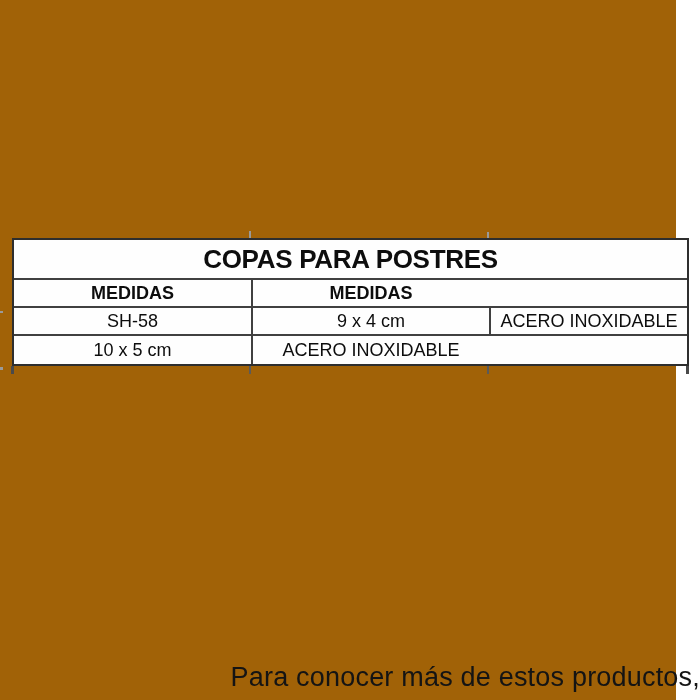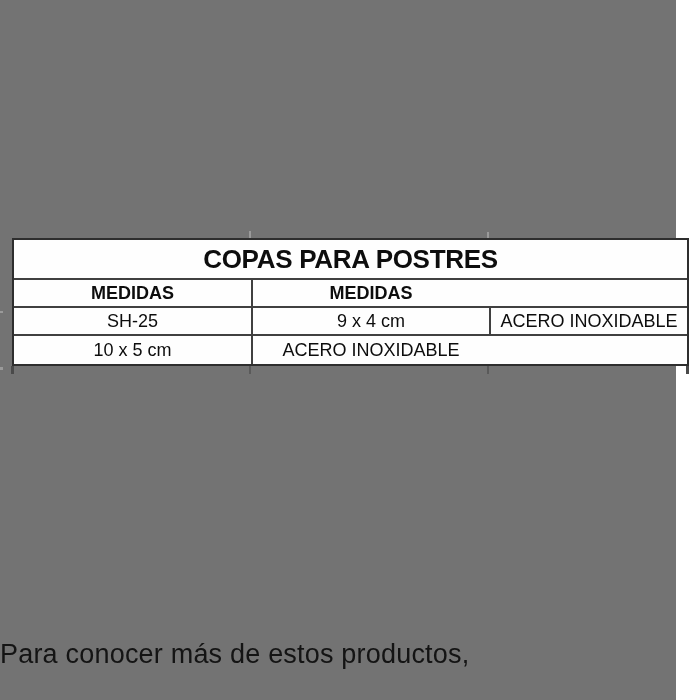--- a/index.html
+++ b/index.html
@@ -8,21 +8,21 @@
     font-family: "Liberation Sans", sans-serif;
     background: #ffffff;
     color: #0d0d0d;
     position: relative;
     overflow: hidden;
   }
   .page {
     position: absolute;
     left: 0; top: 0;
     width: 676px; height: 700px;
-    background: #737373;
+    background: #a16207;
   }
 
   
   .product-table {
     position: absolute;
     left: 12px;
     top: 238px;
     width: 677px;
     border: 2px solid #2e2e2e;
     background: #fefefe;
@@ -66,23 +66,23 @@
   .stub-bot-2    { left: 249px; top: 366px; width: 2px; height: 8px; background: #5a5a5a; }
   .stub-bot-3    { left: 487px; top: 366px; width: 2px; height: 8px; background: #5a5a5a; }
   .stub-bot-4    { left: 686px; top: 366px; width: 3px; height: 8px; background: #4a4a4a; }
   .stub-left-1   { left: 0; top: 311px; width: 3px; height: 2px; background: #9a9a9a; }
   .stub-left-2   { left: 0; top: 367px; width: 3px; height: 3px; background: #9a9a9a; }
 
   
   .footer-note {
     position: absolute;
     left: 0;
-    top: 639px;
+    top: 662px;
     width: 700px;
-    text-align: left;
+    text-align: right;
     font-size: 27px;
     line-height: 31px;
     color: #141414;
     letter-spacing: 0.2px;
     white-space: nowrap;
   }
 </style>
 </head>
 <body>
 
@@ -90,21 +90,21 @@
 
   <div class="product-table">
     <div class="t-title">COPAS PARA POSTRES</div>
 
     <div class="t-row t-header">
       <div class="t-cell">MEDIDAS</div>
       <div class="t-cell">MEDIDAS</div>
     </div>
 
     <div class="t-row t-data-1">
-      <div class="t-cell">SH-25</div>
+      <div class="t-cell">SH-58</div>
       <div class="t-cell">9 x 4 cm</div>
       <div class="t-cell">ACERO INOXIDABLE</div>
     </div>
 
     <div class="t-row t-data-2">
       <div class="t-cell">10 x 5 cm</div>
       <div class="t-cell">ACERO INOXIDABLE</div>
     </div>
   </div>
 

